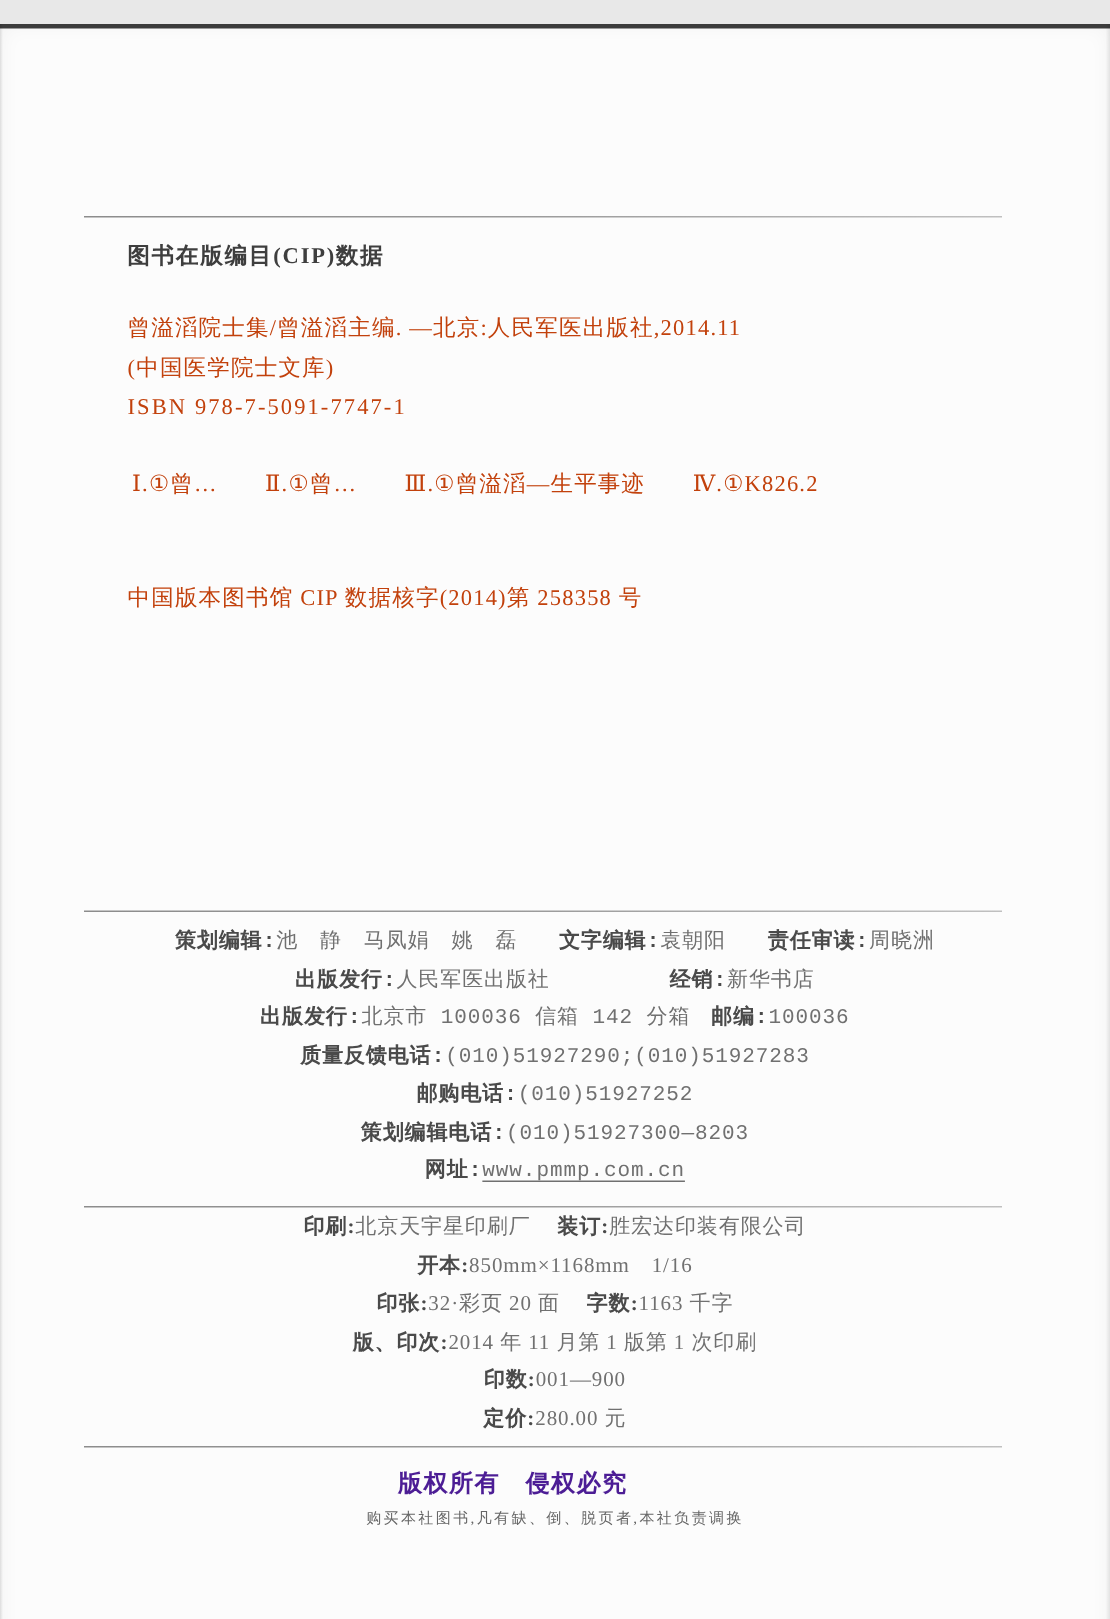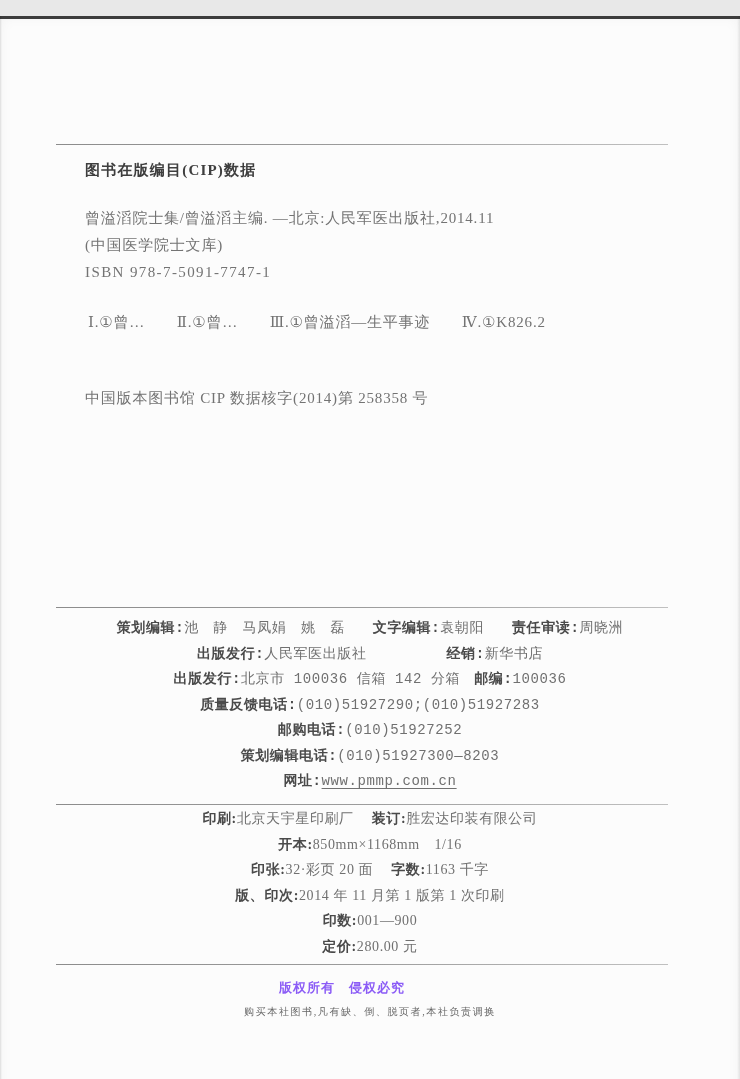--- a/index.html
+++ b/index.html
@@ -10,21 +10,21 @@
     box-shadow:inset 0 0 14px rgba(0,0,0,0.05);
   }
   .scan-edge-top{position:absolute;top:0;left:0;right:0;height:3px;background:#3c3c3c;}
   .scan-edge-left{position:absolute;top:0;left:0;bottom:0;width:2px;background:linear-gradient(to right,rgba(0,0,0,0.10),rgba(0,0,0,0));}
   .scan-edge-right{position:absolute;top:0;right:0;bottom:0;width:3px;background:linear-gradient(to left,rgba(0,0,0,0.08),rgba(0,0,0,0));}
 
   .rule{position:absolute;left:56px;width:612px;height:1px;
         background:linear-gradient(to right,#8c8c8c 0%,#9c9c9c 50%,#c0c0c0 100%);}
   .rule1{top:128px}.rule2{top:591px}.rule3{top:788px}.rule4{top:948px}
 
-  .cip-line{position:absolute;left:85px;color:#737373;font-size:15px;
+  .cip-line{position:absolute;left:85px;color:#c2410c;font-size:15px;
             letter-spacing:0.8px;white-space:pre-wrap;}
   .cip-heading{top:145px;font-weight:bold;color:#3e3e3e;letter-spacing:1.2px;}
   .cip-title{top:193px;}
   .cip-series{top:220px;}
   .cip-isbn{top:248px;letter-spacing:1.4px;}
   .cip-class{top:297px;left:88px;}
   .cip-record{top:373px;}
 
   .centerblock{position:absolute;left:0;width:740px;display:flex;
                flex-direction:column;align-items:center;}
@@ -35,21 +35,21 @@
   .pair{white-space:pre-wrap;}
   .gap-lg{margin-left:80px;}
   .gap-md{margin-left:28px;}
   .gap-sm{margin-left:14px;}
   .gap-pr{margin-left:18px;}
   .lbl{font-weight:bold;color:#4a4a4a;letter-spacing:0.6px;white-space:pre-wrap;}
   .val{color:#707070;letter-spacing:0.6px;white-space:pre-wrap;}
   .url{text-decoration:underline;text-underline-offset:3px;}
 
   .notice{position:absolute;left:0;width:684px;text-align:center;top:963px;
-          font-weight:bold;color:#8b5cf6;font-size:13px;letter-spacing:1px;white-space:pre-wrap;}
+          font-weight:bold;color:#4c1d95;font-size:16px;letter-spacing:1px;white-space:pre-wrap;}
   .exchange{position:absolute;left:0;width:740px;text-align:center;top:989px;
             color:#666;font-size:10px;letter-spacing:1.6px;white-space:pre-wrap;}
 </style>
 </head>
 <body>
 
 <div class="page">
 
   <div class="scan-edge-top"></div>
   <div class="scan-edge-left"></div>

